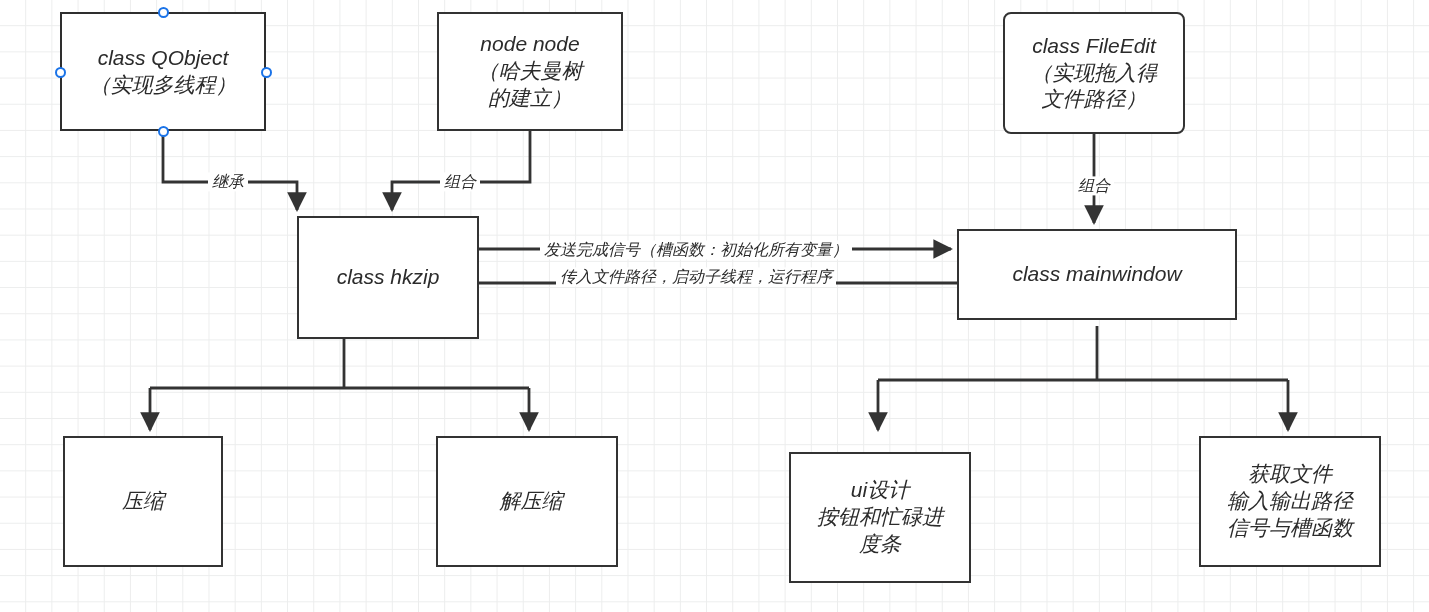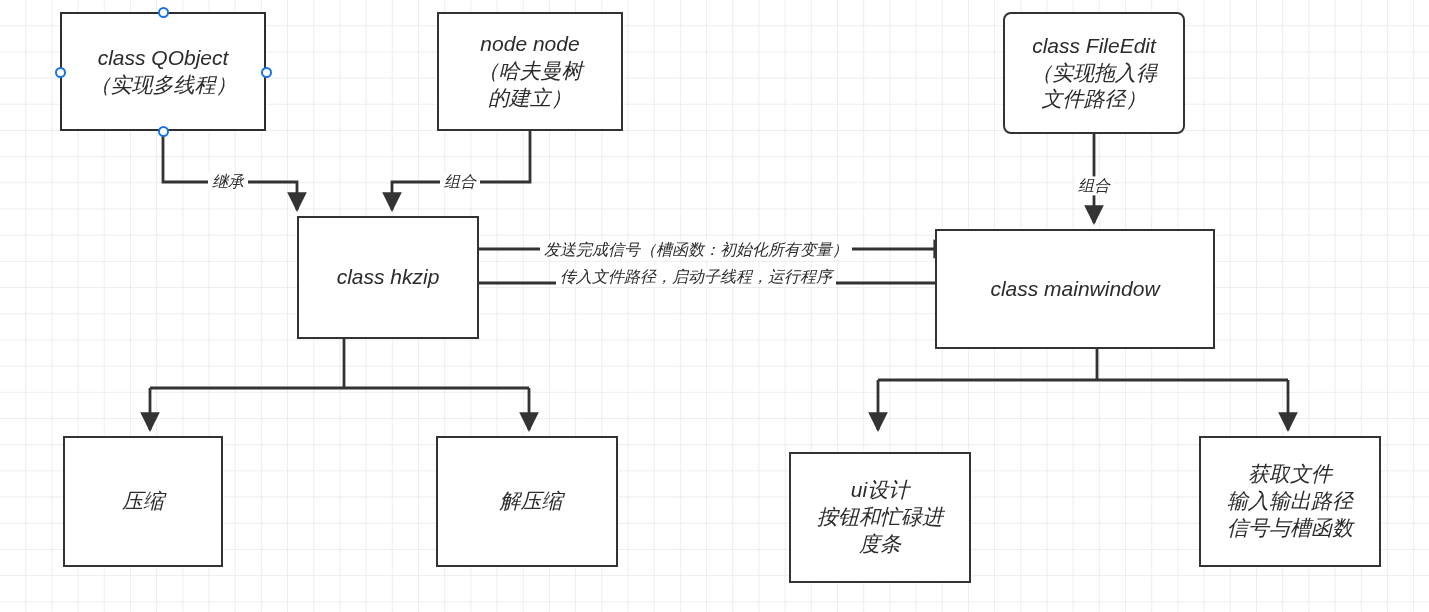--- a/index.html
+++ b/index.html
@@ -109,21 +109,21 @@
 
   <div class="node selected" style="left: 60px; top: 12px; width: 206px; height: 119px;"><span>class QObject
 （实现多线程）</span></div>
   <div class="node" style="left: 437px; top: 12px; width: 186px; height: 119px;"><span>node node
 （哈夫曼树
 的建立）</span></div>
   <div class="node rounded" style="left: 1003px; top: 12px; width: 182px; height: 122px;"><span>class FileEdit
 （实现拖入得
 文件路径）</span></div>
   <div class="node" style="left: 253px; top: 216px; width: 182px; height: 123px; margin-left: 44px;"><span>class hkzip</span></div>
-  <div class="node" style="left: 935px; top: 229px; width: 280px; height: 120px;"><span>class  mainwindow</span></div>
+  <div class="node" style="left: 957px; top: 229px; width: 280px; height: 91px;"><span>class  mainwindow</span></div>
   <div class="node" style="left: 63px; top: 436px; width: 160px; height: 131px;"><span>压缩</span></div>
   <div class="node" style="left: 436px; top: 436px; width: 182px; height: 131px; padding-left: 8px;"><span>解压缩</span></div>
   <div class="node" style="left: 789px; top: 436px; width: 182px; height: 131px; margin-top: 16px;"><span>ui设计
 按钮和忙碌进
 度条</span></div>
   <div class="node" style="left: 1199px; top: 436px; width: 182px; height: 131px; justify-content: center;"><span>获取文件
 输入输出路径
 信号与槽函数</span></div>
 
   <div class="edge-label" style="left: 228px; top: 182px;">继承</div>

